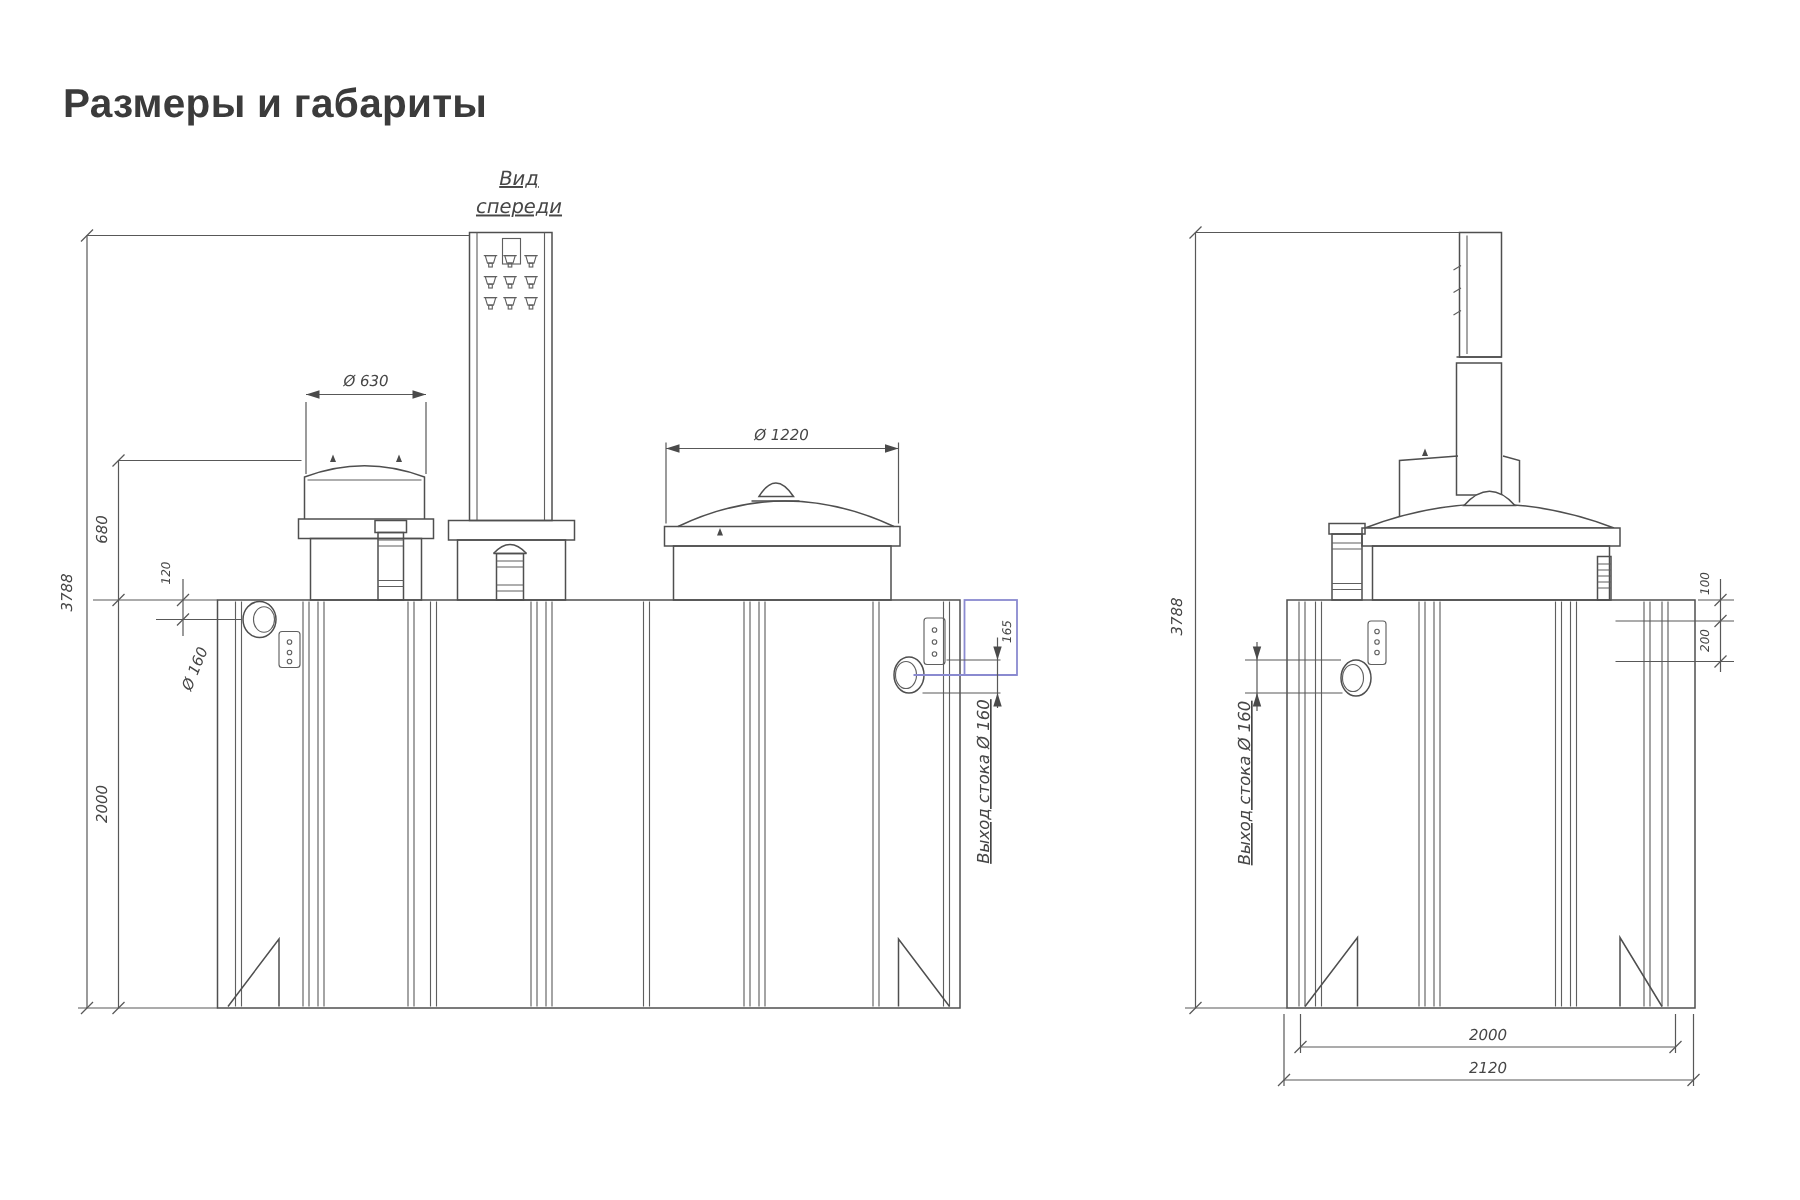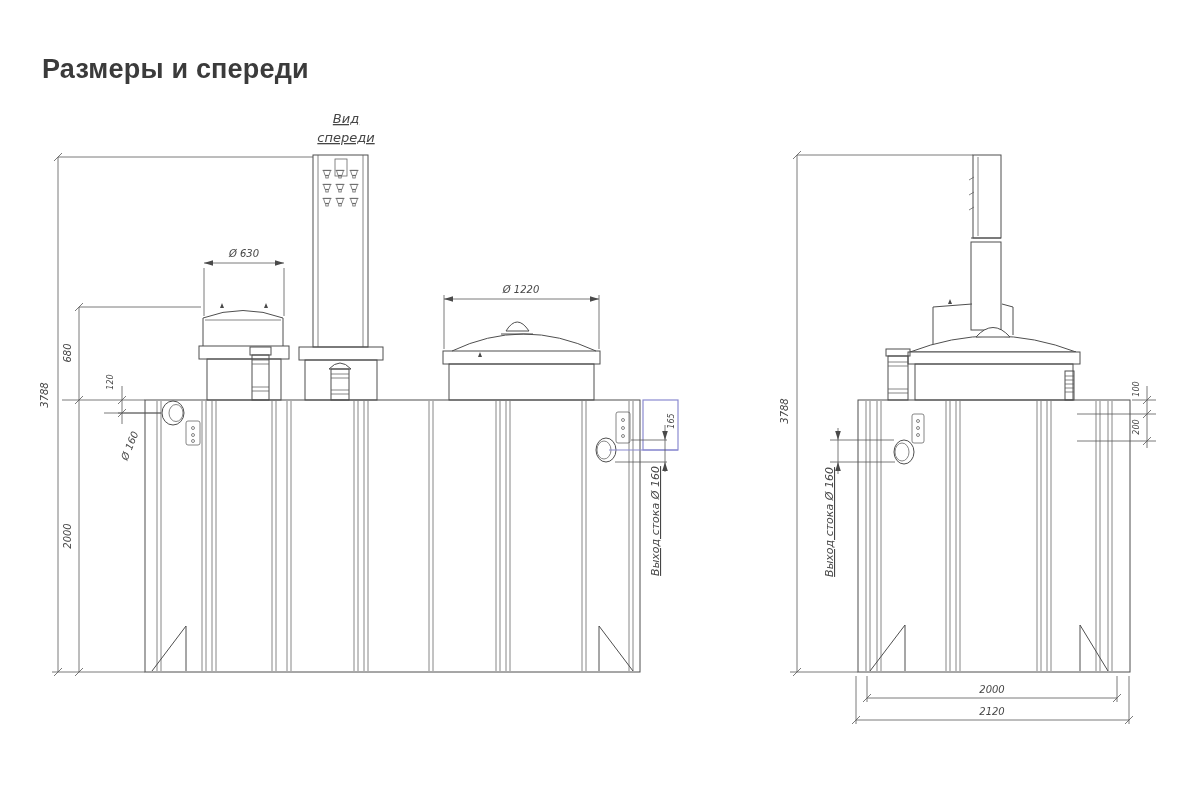--- a/index.html
+++ b/index.html
@@ -15,21 +15,21 @@
   .ah,.mk{fill:#4a4a4a;stroke:none;}
   text{font-family:"DejaVu Sans",sans-serif;font-style:italic;fill:#464646;}
   .t8{font-size:8px;}.t10{font-size:10px;}.t11{font-size:11px;}.t13{font-size:13px;}
   .und{text-decoration:underline;}
   .mid{text-anchor:middle;}
 </style>
 </head>
 <body>
 
 <div id="stage">
-  <div id="title">Размеры и спереди</div>
+  <div id="title">Размеры и габариты</div>
 
   <svg width="1200" height="800" viewBox="0 0 1200 800">
     <defs>
       <polygon id="ah" class="ah" points="0,0 9,-2.8 9,2.8"></polygon>
       <g id="tick">
           <line x1="-4" y1="4" x2="4" y2="-4" class="dim" stroke-width="1.1"></line>
         </g>
       <g id="plugsym" class="lt">
         <line x1="-4.5" y1="-3.6" x2="4.5" y2="-3.6"></line>
         <path d="M-3.5,-3.6 L3.5,-3.6 L2,1.4 L-2,1.4 Z"></path>

